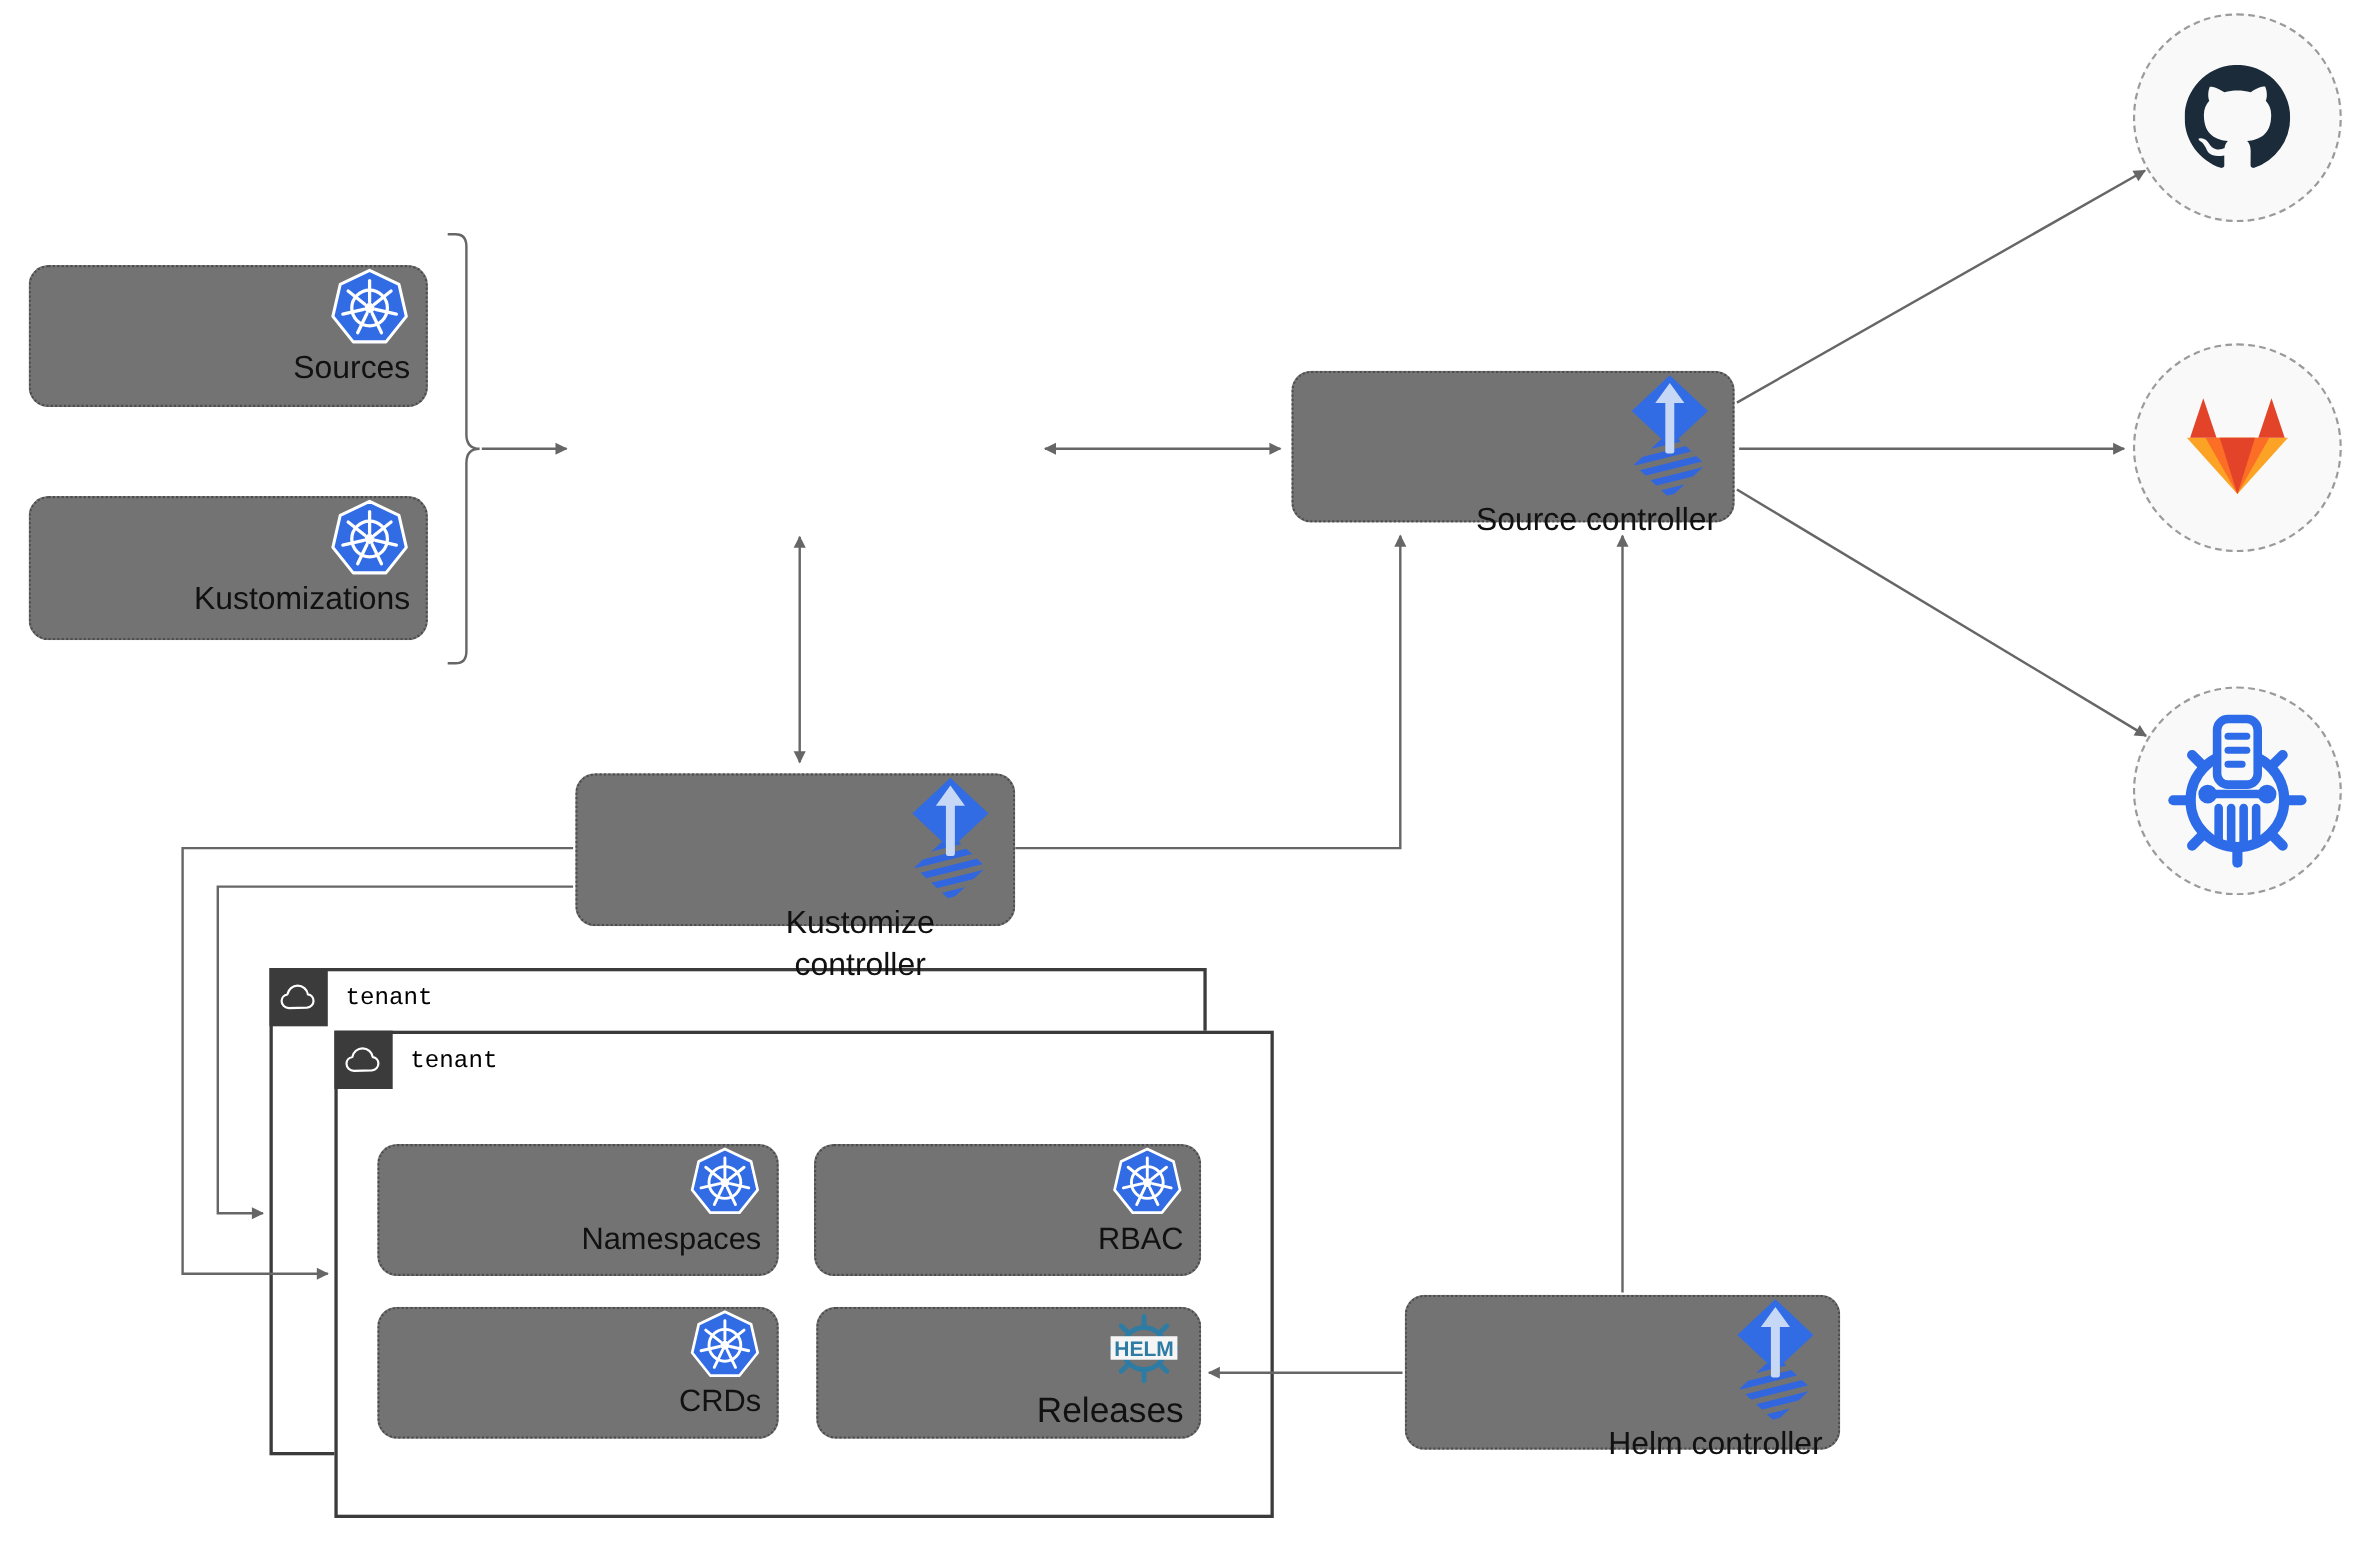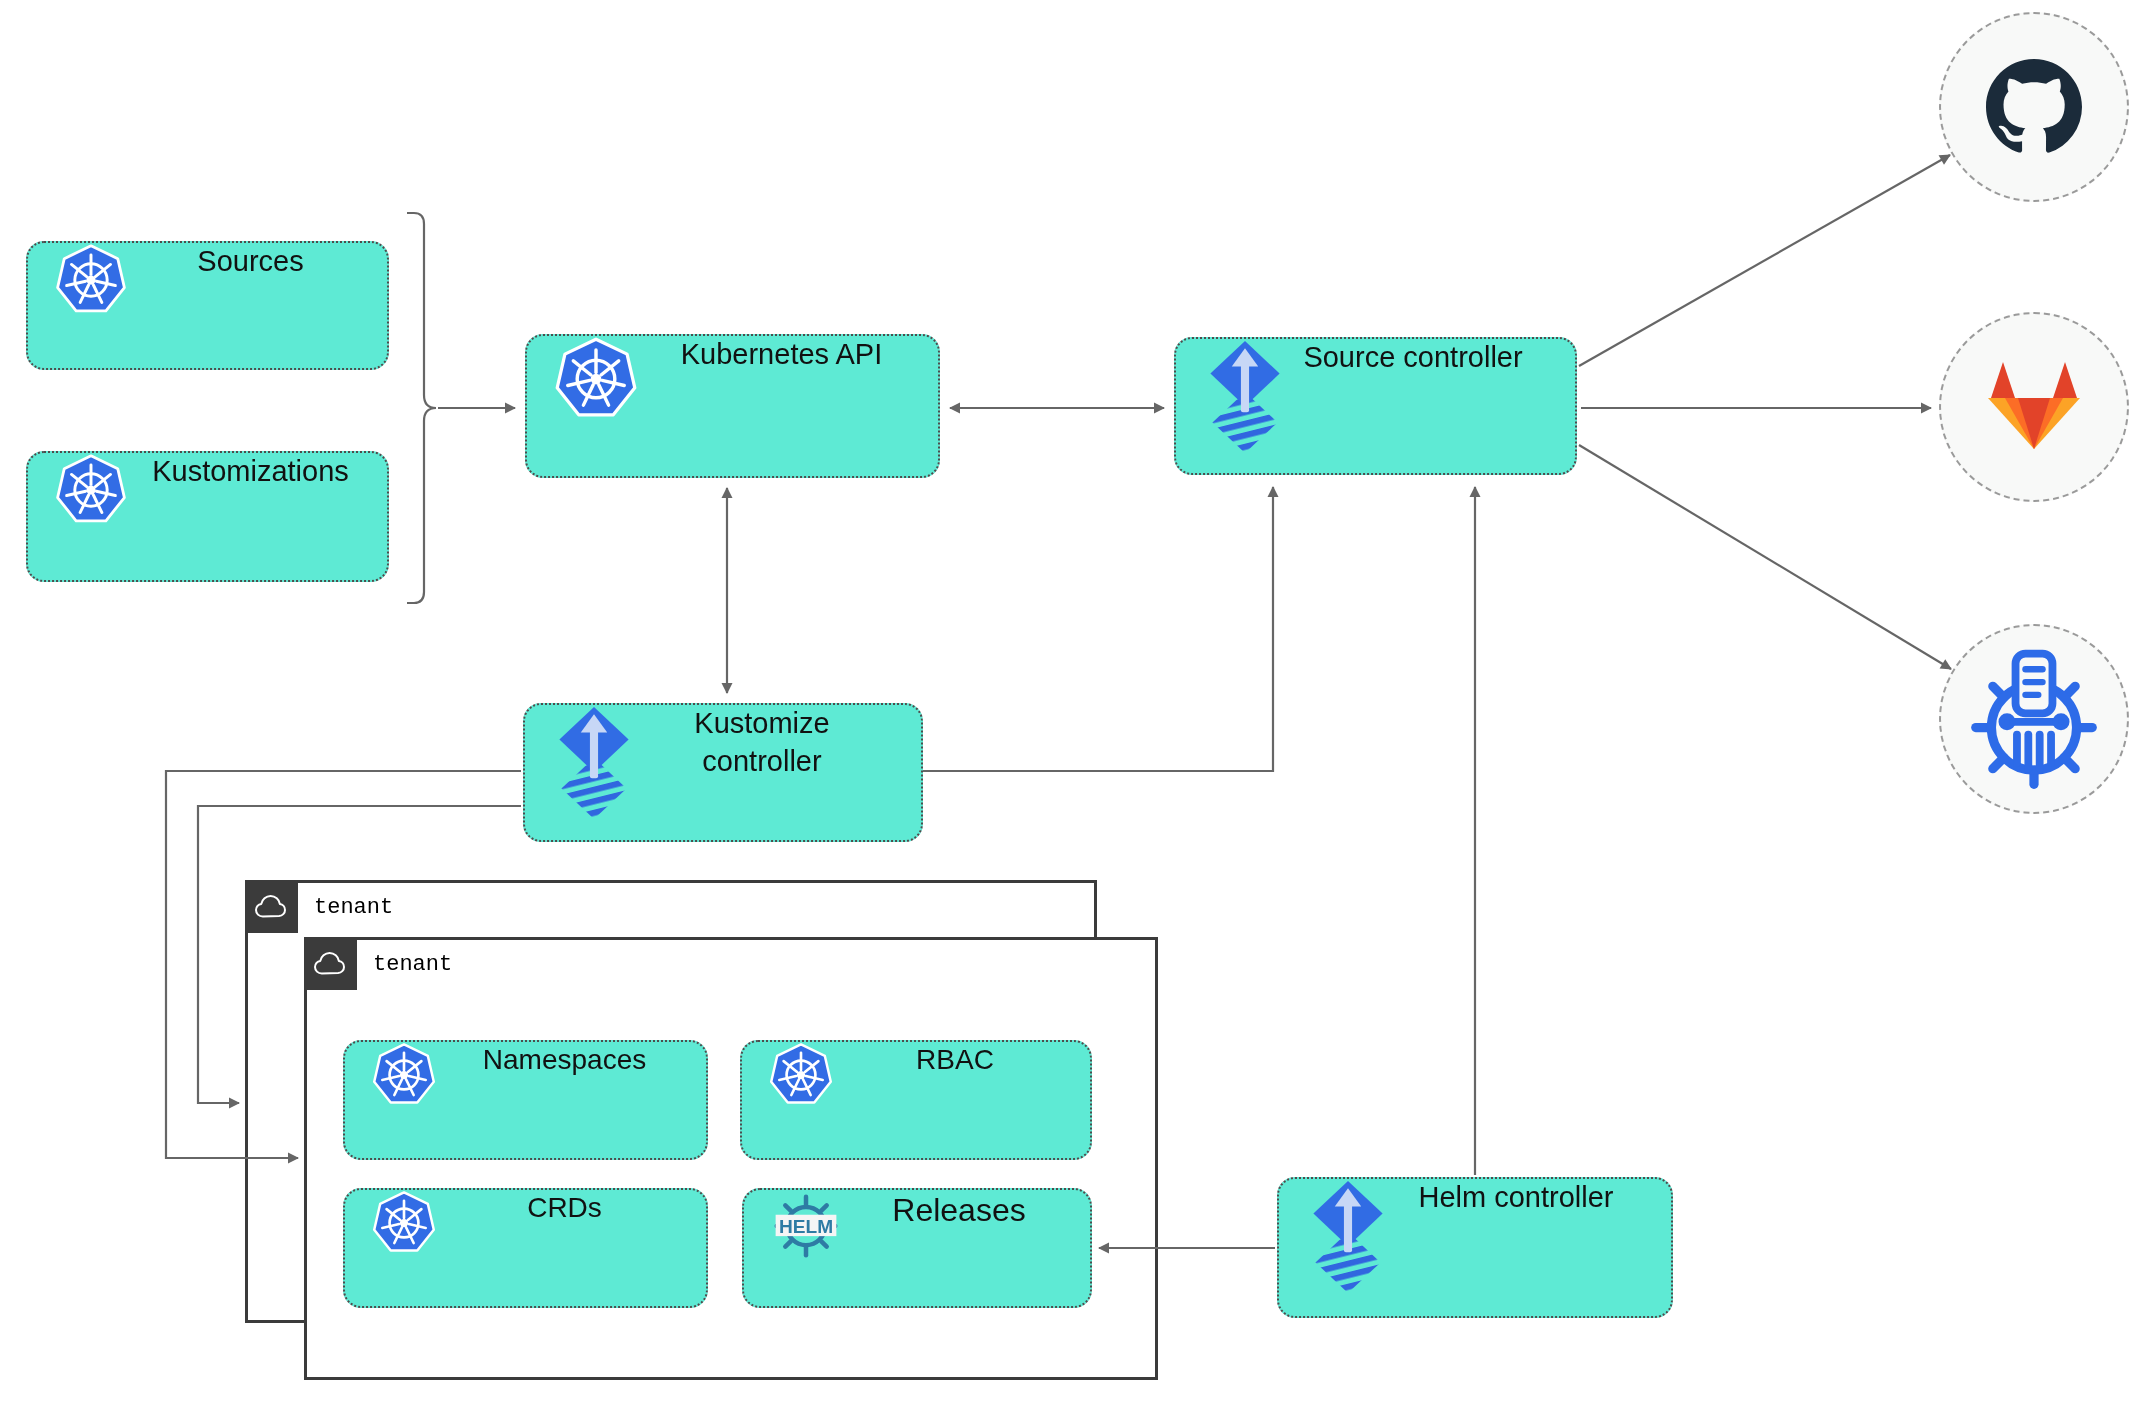--- a/index.html
+++ b/index.html
@@ -1,21 +1,21 @@
 <!DOCTYPE html>
 <html><head>
 <meta charset="utf-8">
 <style>
   html,body{margin:0;padding:0;background:#ffffff;}
   body{font-family:"Liberation Sans","DejaVu Sans",sans-serif;}
   #canvas{position:relative;width:2144px;height:1407px;background:#ffffff;overflow:hidden;}
 
   
-  .node{position:absolute;background:#5eead4;border:2px dotted #4d4d4d;border-radius:18px;
-        display:flex;align-items:flex-start;box-sizing:border-box;padding:0 14px 0 26px;z-index:3;}
+  .node{position:absolute;background:#737373;border:2px dotted #4d4d4d;border-radius:18px;
+        display:flex;align-items:flex-end;box-sizing:border-box;padding:0 14px 0 26px;z-index:3;flex-direction:column;}
   .node .nlabel{flex:1;text-align:center;font-size:29px;color:#111;line-height:1.3;}
   .node .icn{flex:0 0 auto;}
 
   
   .tenant{position:absolute;background:#ffffff;border:3px solid #3b3b3b;box-sizing:border-box;}
   .tenant .tab{position:absolute;left:-3px;top:-3px;width:53px;height:53px;background:#3b3b3b;
                display:flex;align-items:center;justify-content:center;}
   .tenant .tlabel{position:absolute;left:66px;top:12px;font-size:22px;color:#000;font-family:Liberation Mono, monospace;}
   #tenant-outer{z-index:1;}
   #tenant-inner{z-index:2;}
@@ -92,26 +92,20 @@
     <div class="nlabel">Sources</div>
   </div>
 
   <div class="node" style="left:26px;top:451px;width:363px;height:131px">
     <svg class="icn" width="74" height="74">
         <use href="#sym-k8s"></use>
       </svg>
     <div class="nlabel">Kustomizations</div>
   </div>
 
-  <div class="node" style="left:525px;top:334px;width:415px;height:144px">
-    <svg class="icn" width="86" height="86">
-        <use href="#sym-k8s"></use>
-      </svg>
-    <div class="nlabel">Kubernetes API</div>
-  </div>
 
   <div class="node" style="left:1174px;top:337px;width:403px;height:138px">
     <svg class="icn" width="86" height="116" viewBox="0 0 84 114">
         <use href="#sym-flux"></use>
       </svg>
     <div class="nlabel" style="max-width:250px">Source controller</div>
   </div>
 
   <div class="node" style="left:523px;top:703px;width:400px;height:139px">
     <svg class="icn" width="86" height="116" viewBox="0 0 84 114">

